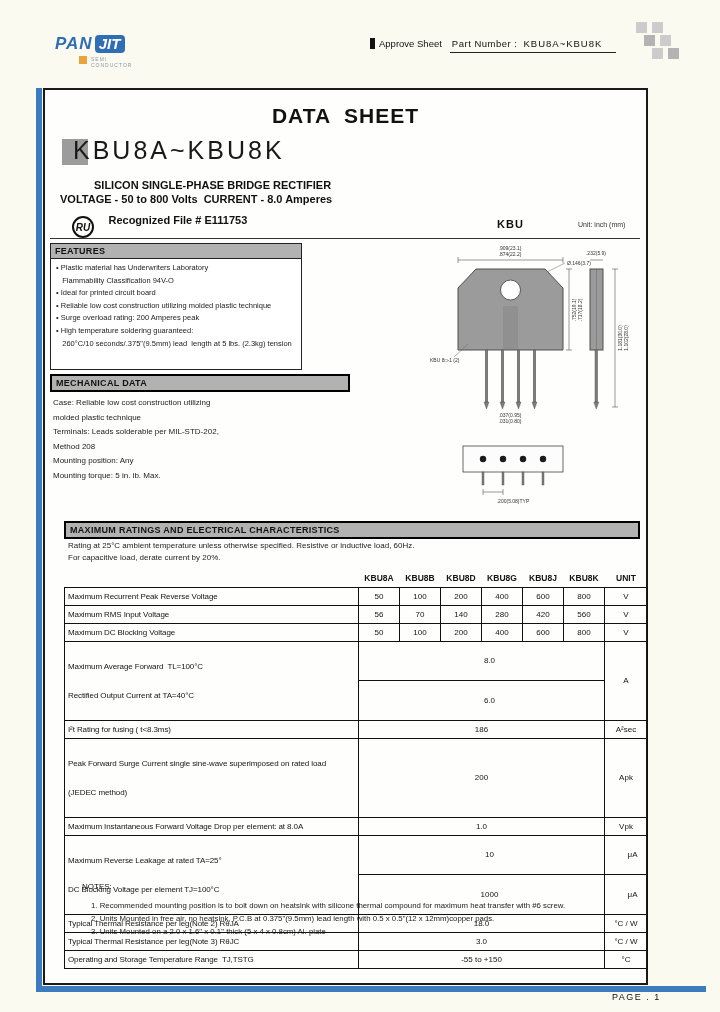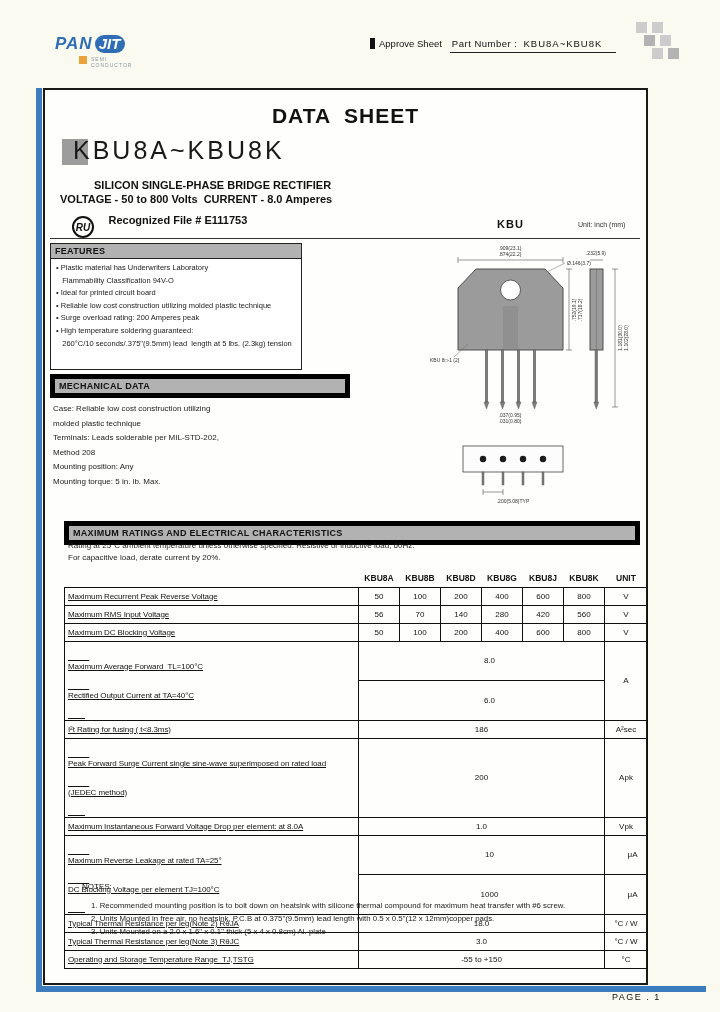--- a/index.html
+++ b/index.html
@@ -3,21 +3,21 @@
 <meta charset="utf-8">
 <style>
   * { margin:0; padding:0; box-sizing:border-box; }
   html,body { width:720px; height:1012px; }
   body { background:#fafaf0; font-family:"Liberation Sans", sans-serif; color:#111; position:relative; overflow:hidden; }
   .page { position:absolute; inset:0; }
   .abs { position:absolute; }
 
   
   .logo-pan { color:#2f6db5; font-size:17px; font-weight:bold; font-style:italic; letter-spacing:1px; }
-  .logo-jit { display:inline-block; background:#2f6db5; color:#fff; font-size:15px; font-weight:bold; font-style:italic; border-radius:9px; padding:0 5px 1px 4px; margin-left:2px; }
+  .logo-jit { display:inline-block; background:#2f6db5; color:#fff; font-size:15px; font-weight:bold; font-style:italic; border-radius:4px; padding:0 5px 1px 4px; margin-left:2px; }
   .logo-sub { display:flex; align-items:flex-start; margin-top:2px; margin-left:24px; }
   .logo-orange { width:8px; height:8px; background:#e8a33c; display:inline-block; margin-right:4px; }
   .logo-semi { display:flex; flex-direction:column; font-size:5px; color:#8a9aa5; letter-spacing:1px; line-height:6px; }
 
   .approve-row { font-size:9.5px; display:flex; align-items:flex-start; }
   .blk-sq { width:5px; height:11px; background:#111; display:inline-block; margin-right:4px; }
   .part-group { margin-left:8px; border-bottom:1px solid #222; padding:0 14px 3px 2px; letter-spacing:0.5px; }
   .part-value { margin-left:6px; letter-spacing:1px; }
 
   .dot { position:absolute; width:11px; height:11px; background:#cccccc; }
@@ -31,34 +31,34 @@
   .title { font-size:21px; font-weight:bold; white-space:pre; letter-spacing:1px; font-family:"Liberation Sans", sans-serif; }
   .gray-sq { position:absolute; left:0; top:3px; width:26px; height:26px; background:#9c9c9c; }
   .prod-name { position:relative; margin-left:11px; font-size:25px; letter-spacing:3px; color:#191919; }
   .sub-bold { font-weight:bold; font-size:11px; white-space:pre; }
 
   .ul-logo { display:inline-block; width:22px; height:22px; border:2px solid #111; border-radius:50%; text-align:center; line-height:19px; font-weight:bold; font-size:10px; font-style:italic; }
   .ul-text { font-size:11px; font-weight:bold; margin-left:10px; vertical-align:7px; }
 
   .rule { border-top:1px solid #333; height:0; }
 
-  .sec-bar { background:#b2b2b2; border:5px solid #000000; font-weight:bold; font-size:9px; padding:2px 4px; letter-spacing:0.3px; }
+  .sec-bar { background:#b2b2b2; border:2px solid #000000; font-weight:bold; font-size:9px; padding:2px 4px; letter-spacing:0.3px; }
   .features-box { border:1px solid #222; background:#fff; }
   .features-box .sec-bar { border:none; border-bottom:1px solid #222; }
   .feat-line { font-size:7.5px; line-height:12.6px; white-space:pre; padding-left:5px; color:#1c1c1c; }
   .feat-lines { padding-top:3px; }
   .mech-line { font-size:8px; line-height:14.6px; white-space:pre; padding-left:3px; color:#1c1c1c; }
 
   .cond { font-size:8px; color:#1c1c1c; }
 
   
   .tbl { border-collapse:collapse; table-layout:fixed; }
   .tbl td { border:1px solid #111; font-size:8px; padding:1px 3px; height:18px; vertical-align:middle; color:#141414; }
   .tbl tr.hdr td { border:none; font-weight:bold; text-align:center; font-size:8.5px; height:15px; padding:0 0 2px 0; }
-  .tbl td.lbl { text-align:left; white-space:pre; letter-spacing:-0.1px;text-decoration:underline; }
+  .tbl td.lbl { text-align:left; white-space:pre; letter-spacing:-0.1px; }
   .tbl td.lbl div { white-space:pre; line-height:11px; }
   .tbl td.val { text-align:center; padding:0; }
   .tbl td.unit { text-align:center; }
   .tbl td.half { height:13px;padding-left:16px; }
 
   .note-title { font-size:8px; margin-bottom:8px; }
   .note-line { font-size:7.8px; line-height:13px; padding-left:9px; white-space:pre; color:#1c1c1c; }
 
   .page-num { font-size:9px; letter-spacing:1.5px; }
 

